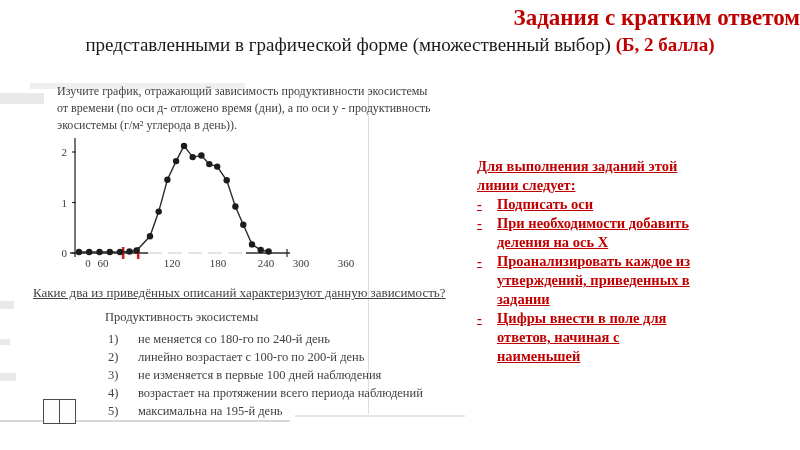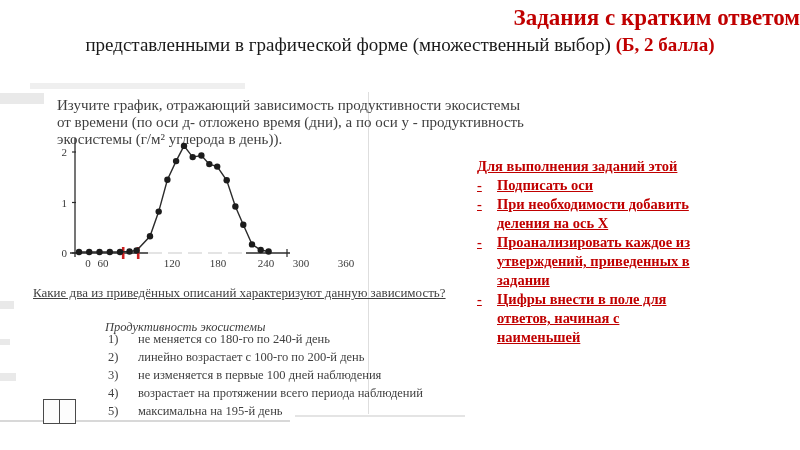--- a/index.html
+++ b/index.html
@@ -13,23 +13,23 @@
   
   .hdr{position:absolute;top:4px;left:0;width:800px;text-align:center;}
   .hdr-title{
     font-size:23px;font-weight:bold;color:#c00000;line-height:27px;margin:0;text-align:right;
   }
   .hdr-sub{font-size:19px;color:#1a1a1a;line-height:25px;margin:1px 0 0 0;}
   .navy{color:#1f3d73;font-weight:bold;}
   .redbold{color:#c00000;font-weight:bold;}
   
   .scan-text{position:absolute;color:#3f3f3f;}
-  .instr{left:57px;top:97px;font-size:15px;line-height:17px;}
+  .instr{left:57px;top:83px;font-size:12px;line-height:17px;}
   .question{left:33px;top:285px;font-size:13px;text-decoration:underline;}
-  .opt-title{left:105px;top:320px;font-size:12.5px;font-style:italic;}
+  .opt-title{left:105px;top:310px;font-size:12.5px;}
   .options{position:absolute;left:108px;top:330px;font-size:12.5px;color:#3f3f3f;}
   .opt-row{display:flex;height:18px;line-height:18px;}
   .opt-num{width:20px;margin-right:10px;}
   .answer-boxes{position:absolute;left:43px;top:399px;display:flex;}
   .answer-cell{width:15px;height:23px;border:1.5px solid #4a4a4a;background:#fdfdfd;}
   .answer-cell + .answer-cell{margin-left:-1.5px;}
   
   .artifact{position:absolute;background:#e9e9e9;}
   .fold-line{position:absolute;left:368px;top:92px;width:1px;height:322px;background:#dedede;}
   
@@ -140,20 +140,21 @@
     </div>
   </div>
 
   <div class="answer-boxes">
     <div class="answer-cell"></div>
     <div class="answer-cell"></div>
   </div>
 
   <div class="note">
     <div>Для выполнения заданий этой</div>
+    <div>линии следует:</div>
     <div class="bullet">
       <span class="dash">-</span>
       <div class="bl">
         <div>Подписать оси</div>
       </div>
     </div>
     <div class="bullet">
       <span class="dash">-</span>
       <div class="bl">
         <div>При необходимости добавить</div>

